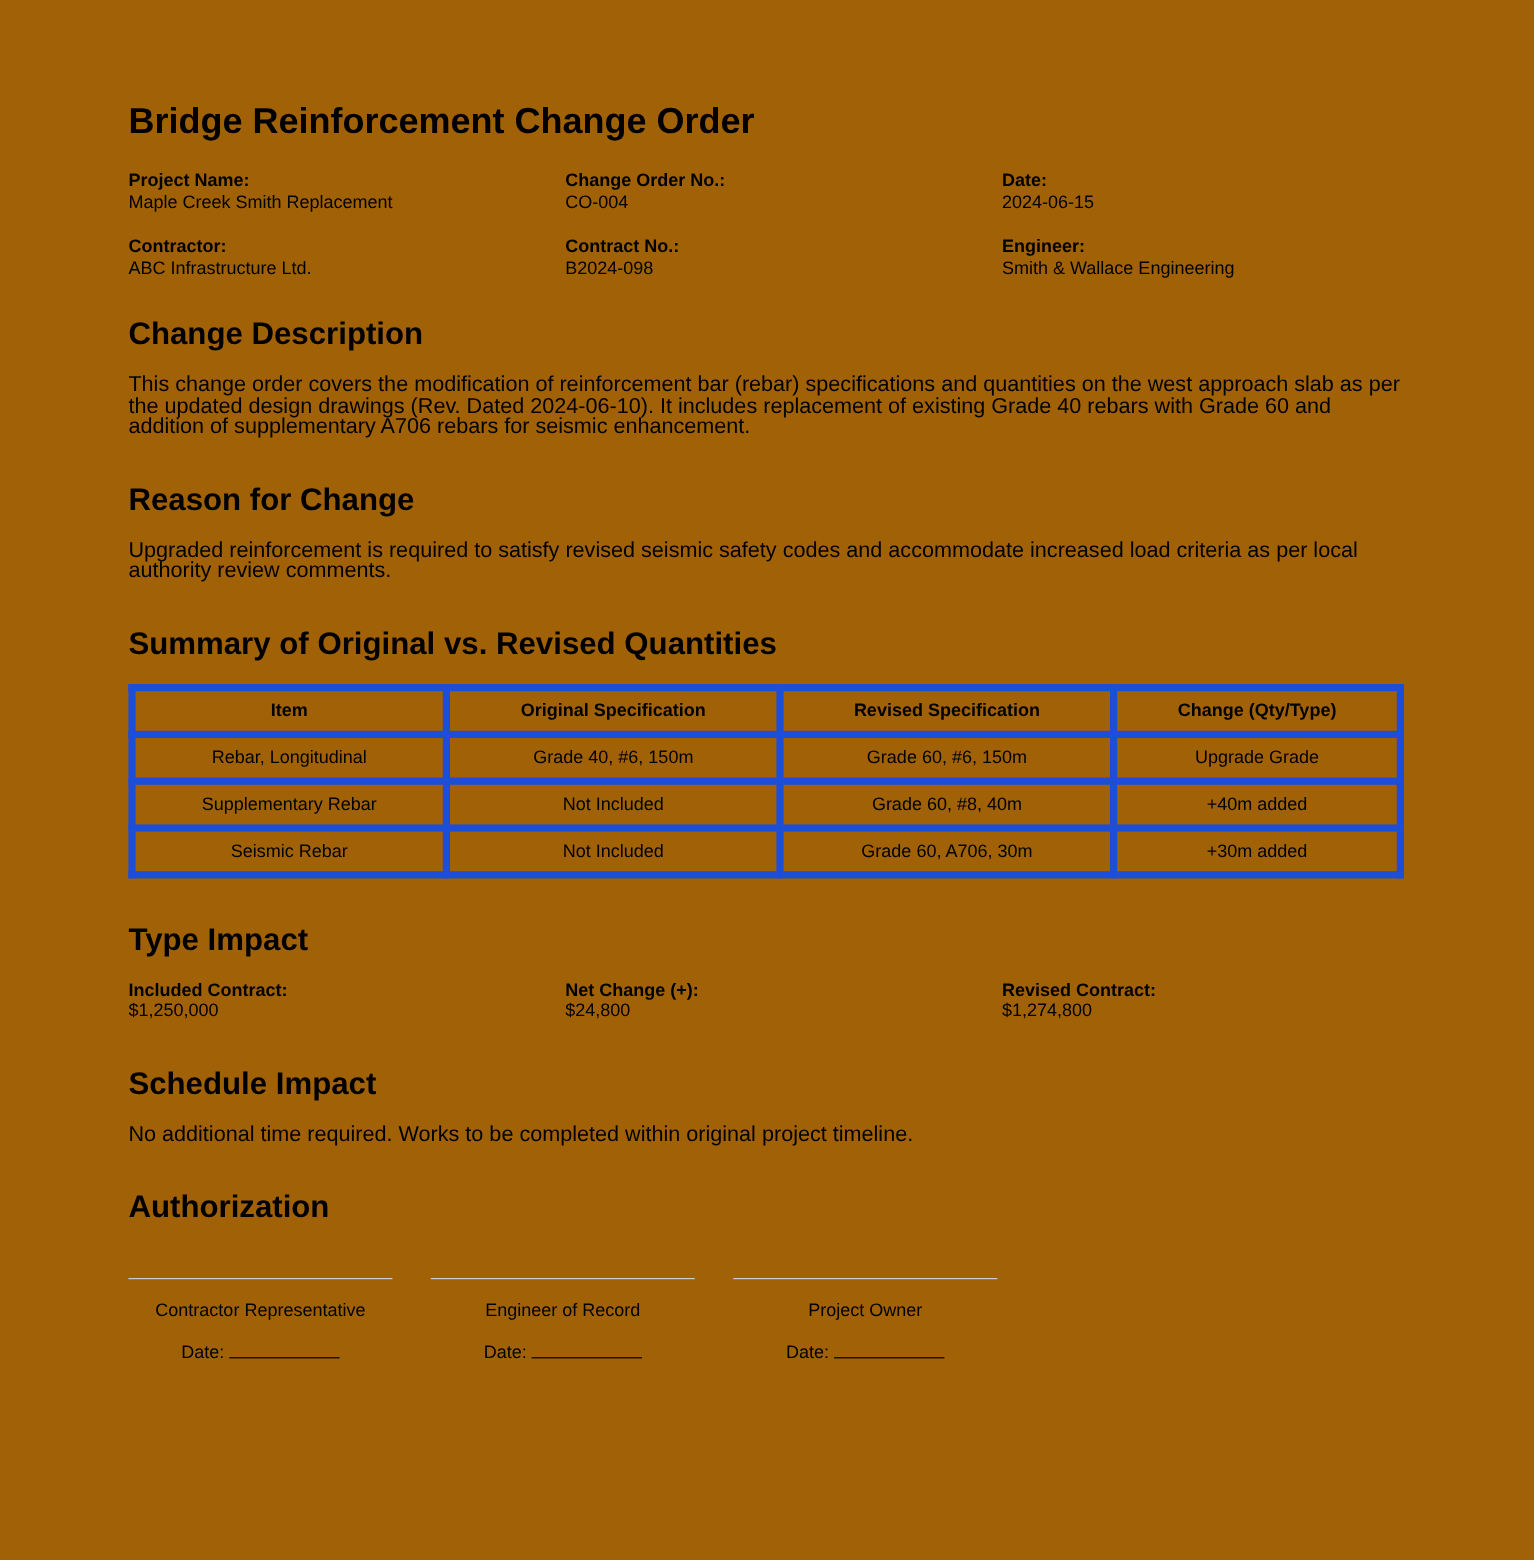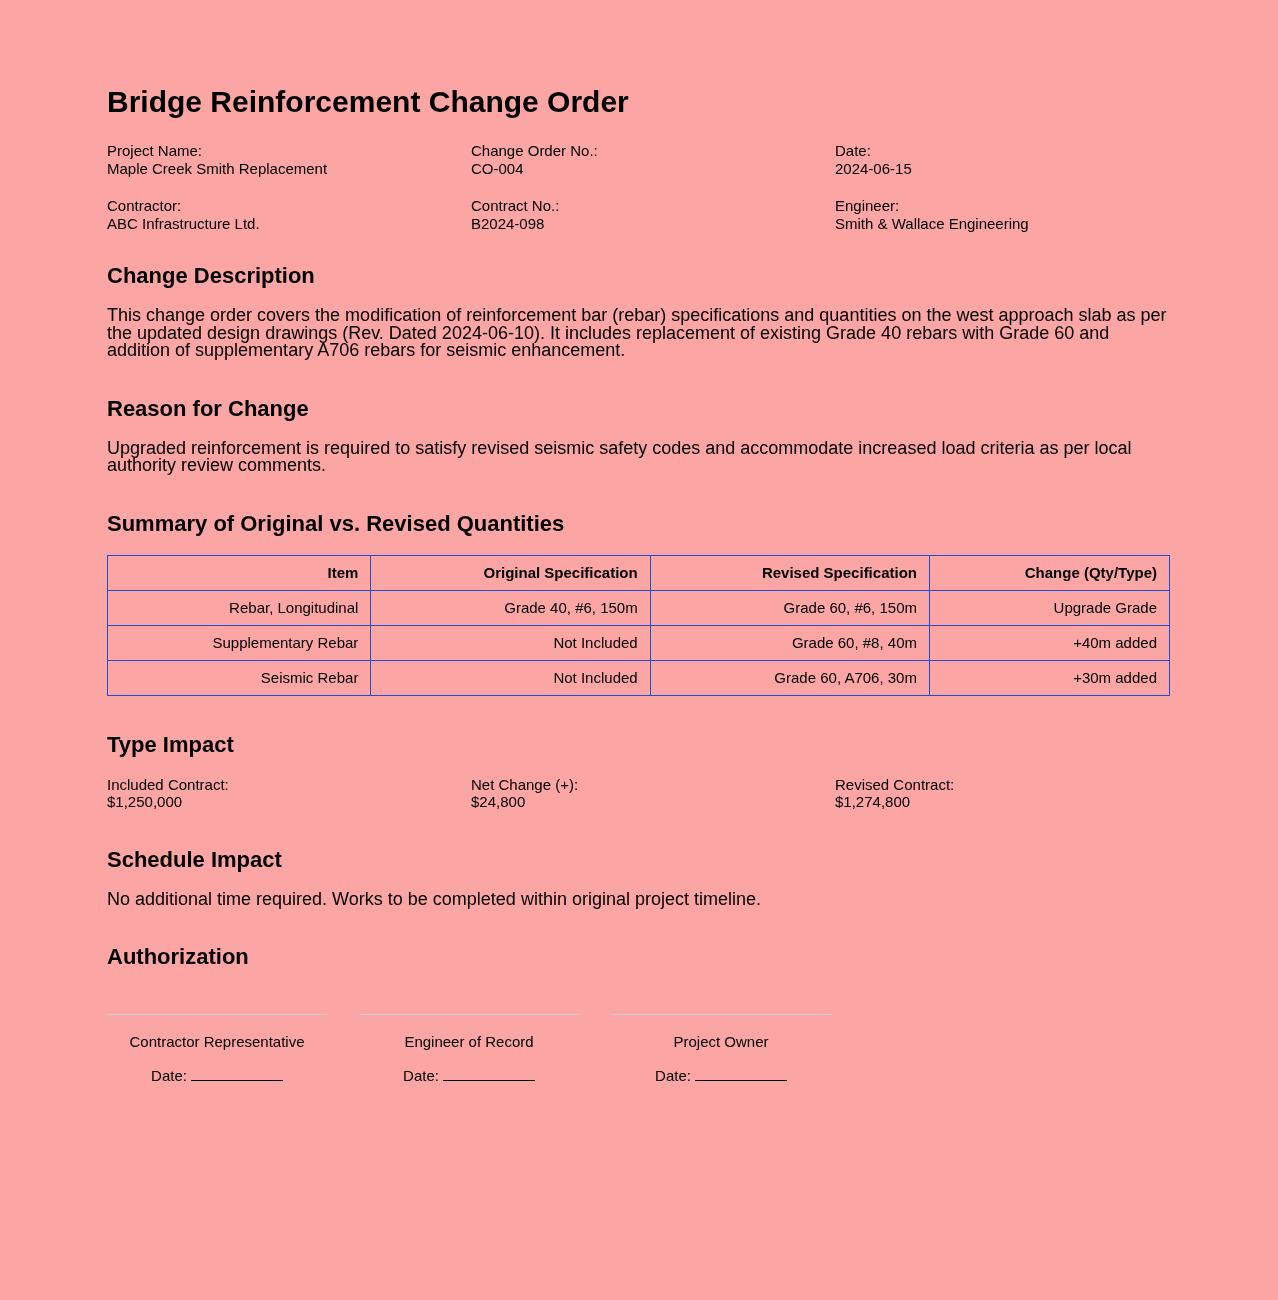--- a/index.html
+++ b/index.html
@@ -4,58 +4,58 @@
 <style>
   * { box-sizing: border-box; margin: 0; padding: 0; }
   html, body {
     background: #ffffff;
     font-family: "Liberation Sans", sans-serif;
     color: #000000;
   }
   .page {
     width: 1278px;
     height: 1300px;
-    background: #fca5a5;
+    background: #a16207;
     padding: 85px 108px 0 107px;
     overflow: hidden;
   }
   h1.doc-title {
     font-size: 30px;
     font-weight: bold;
     letter-spacing: 0;
     margin: 0 0 23px 0;
   }
   .meta-grid {
     display: grid;
     grid-template-columns: 364px 364px 1fr;
     row-gap: 20px;
     margin-bottom: 10px;
   }
-  .meta-label { font-weight: normal; font-size: 15px; line-height: 17.5px; }
+  .meta-label { font-weight: bold; font-size: 15px; line-height: 17.5px; }
   .meta-value { font-size: 15px; line-height: 17.5px; }
   h2.section-heading {
-    font-size: 22px;
+    font-size: 26px;
     font-weight: bold;
     margin: 36px 0 18px 0;
   }
   h2.first-section { margin-top: 31px; }
   p.body-text {
     font-size: 18px;
     line-height: 17.5px;
     margin: 0;
   }
   table.qty-table {
     width: 100%;
     border-collapse: collapse;
     margin-top: 0;
     font-size: 15px;
   }
   table.qty-table th, table.qty-table td {
-    border: 1px solid #1d4ed8;
-    text-align: right;
+    border: 6px solid #1d4ed8;
+    text-align: center;
     padding: 8px 12px;
     height: 35px;
     font-weight: normal;
   }
   table.qty-table th { font-weight: bold; }
   col.c1 { width: 24.8%; }
   col.c2 { width: 26.3%; }
   col.c3 { width: 26.3%; }
   col.c4 { width: 22.6%; }
   .cost-grid {

